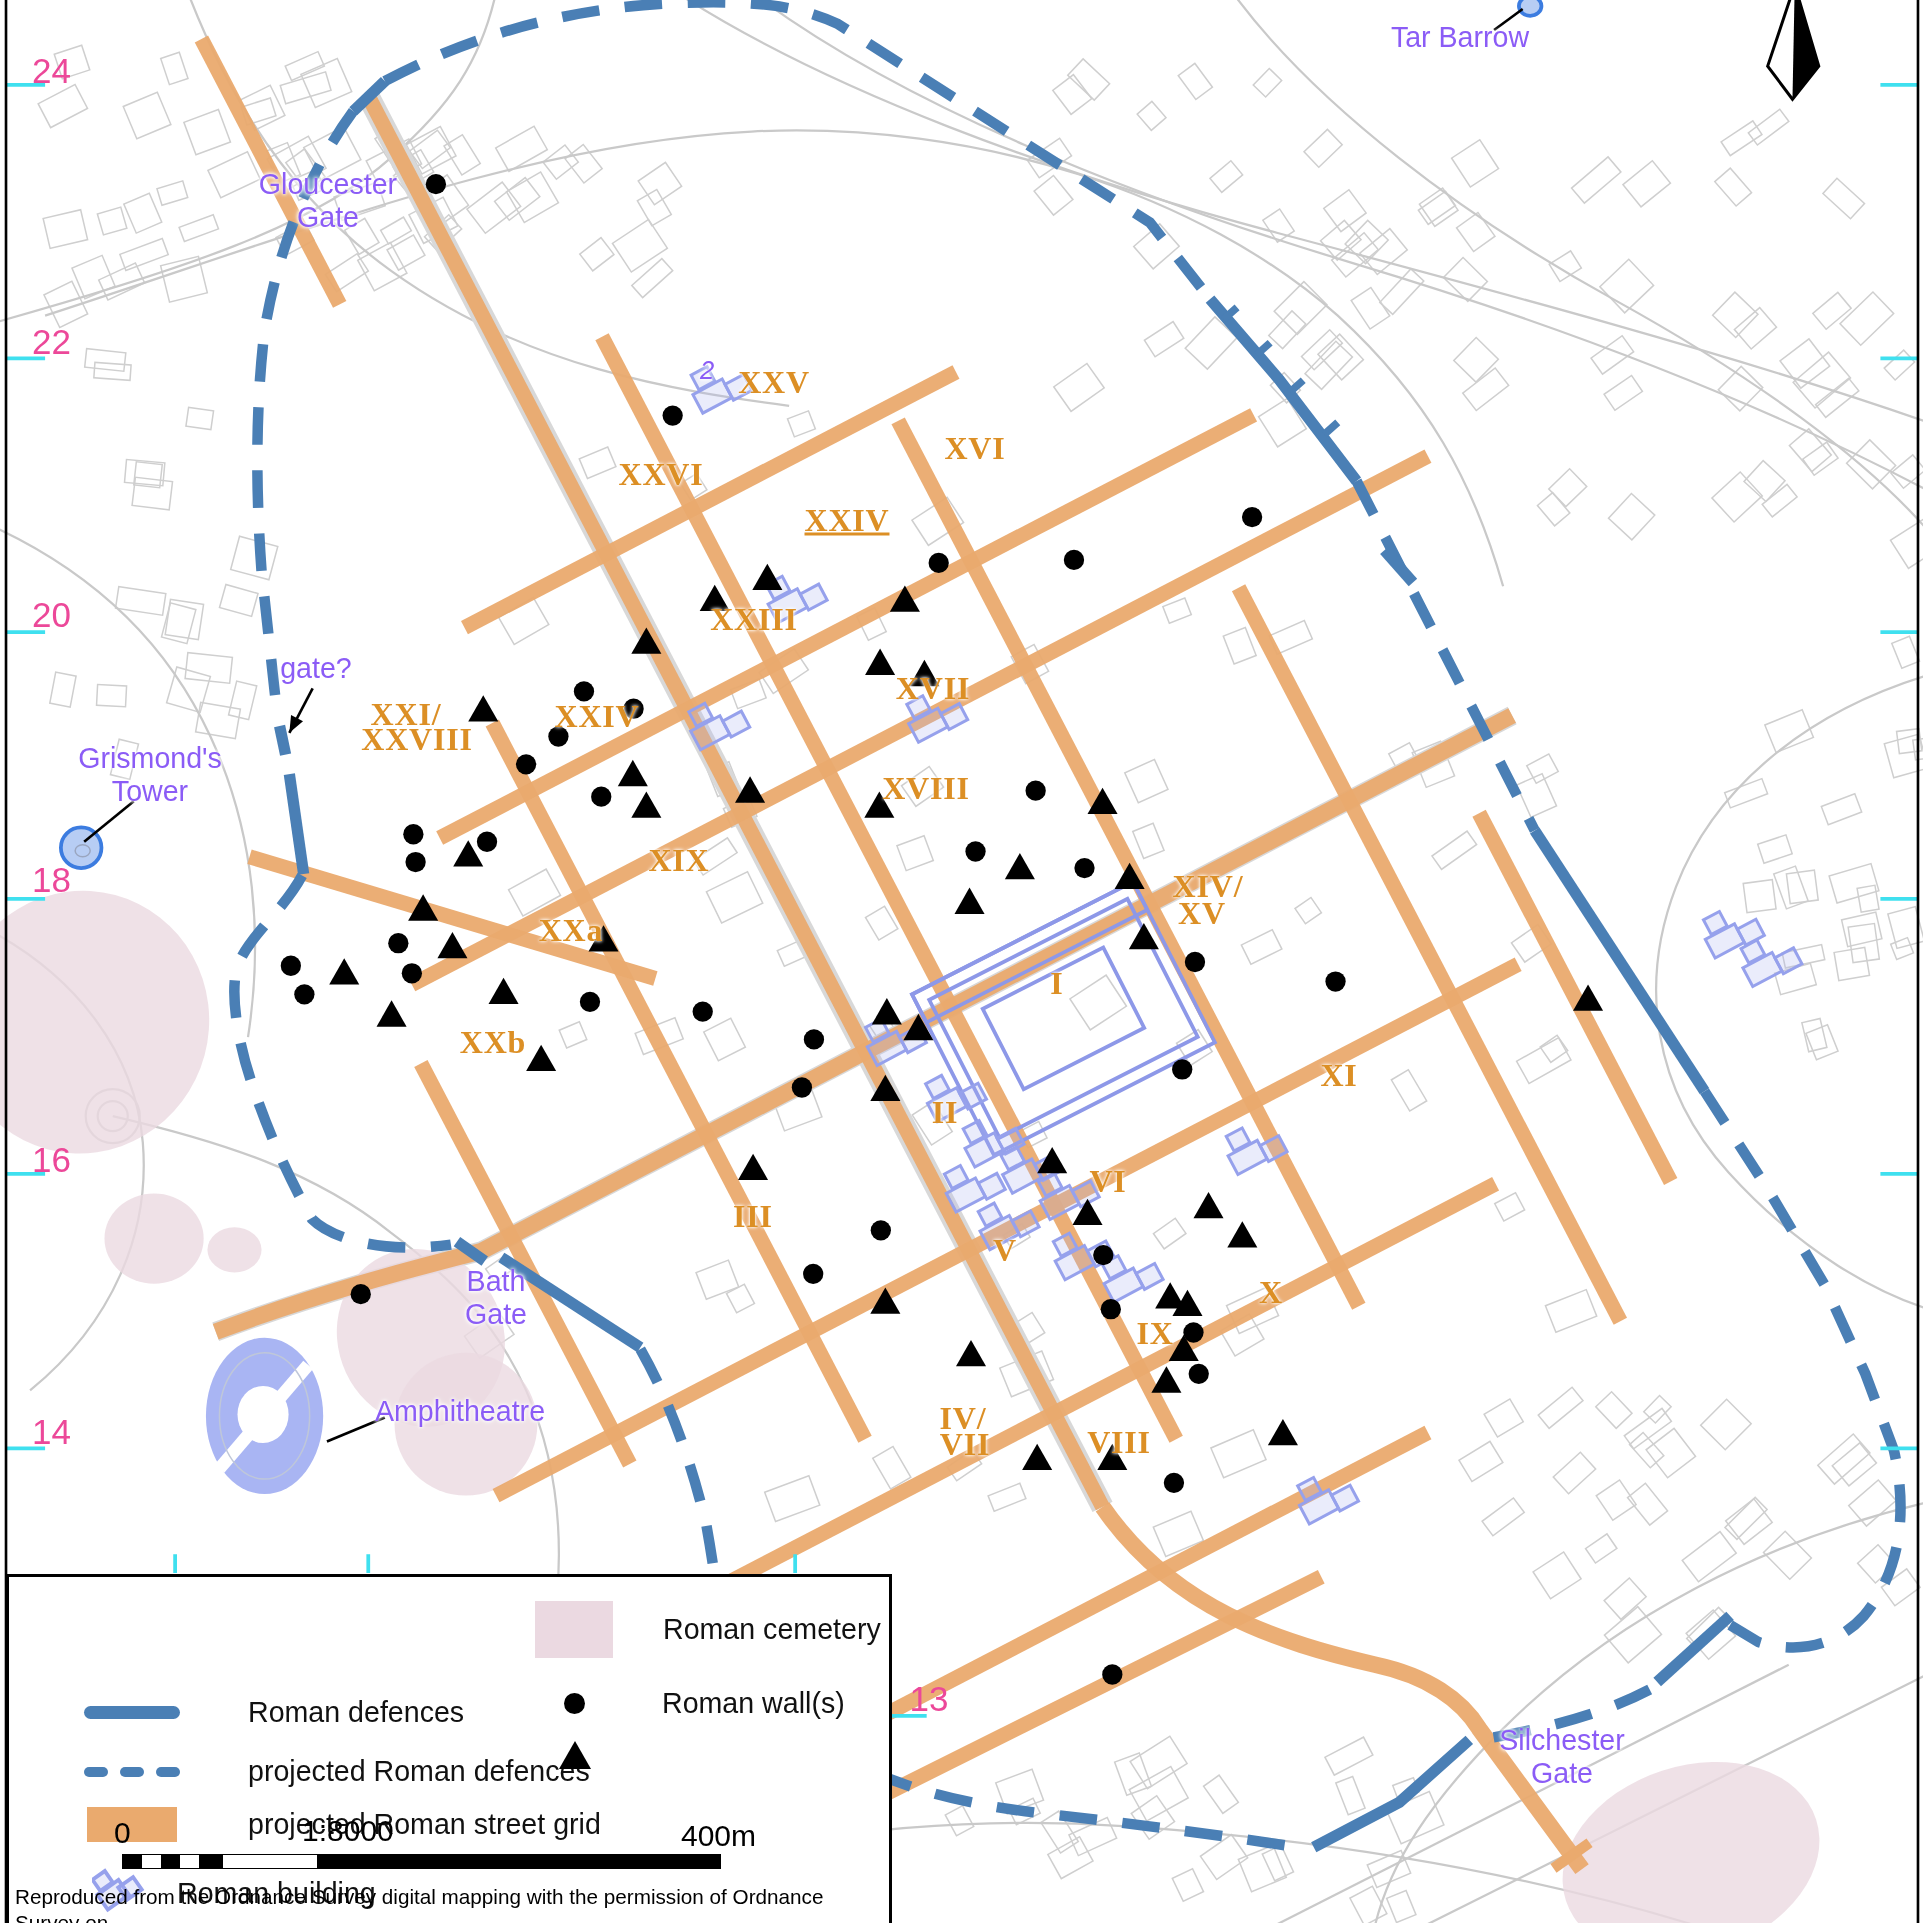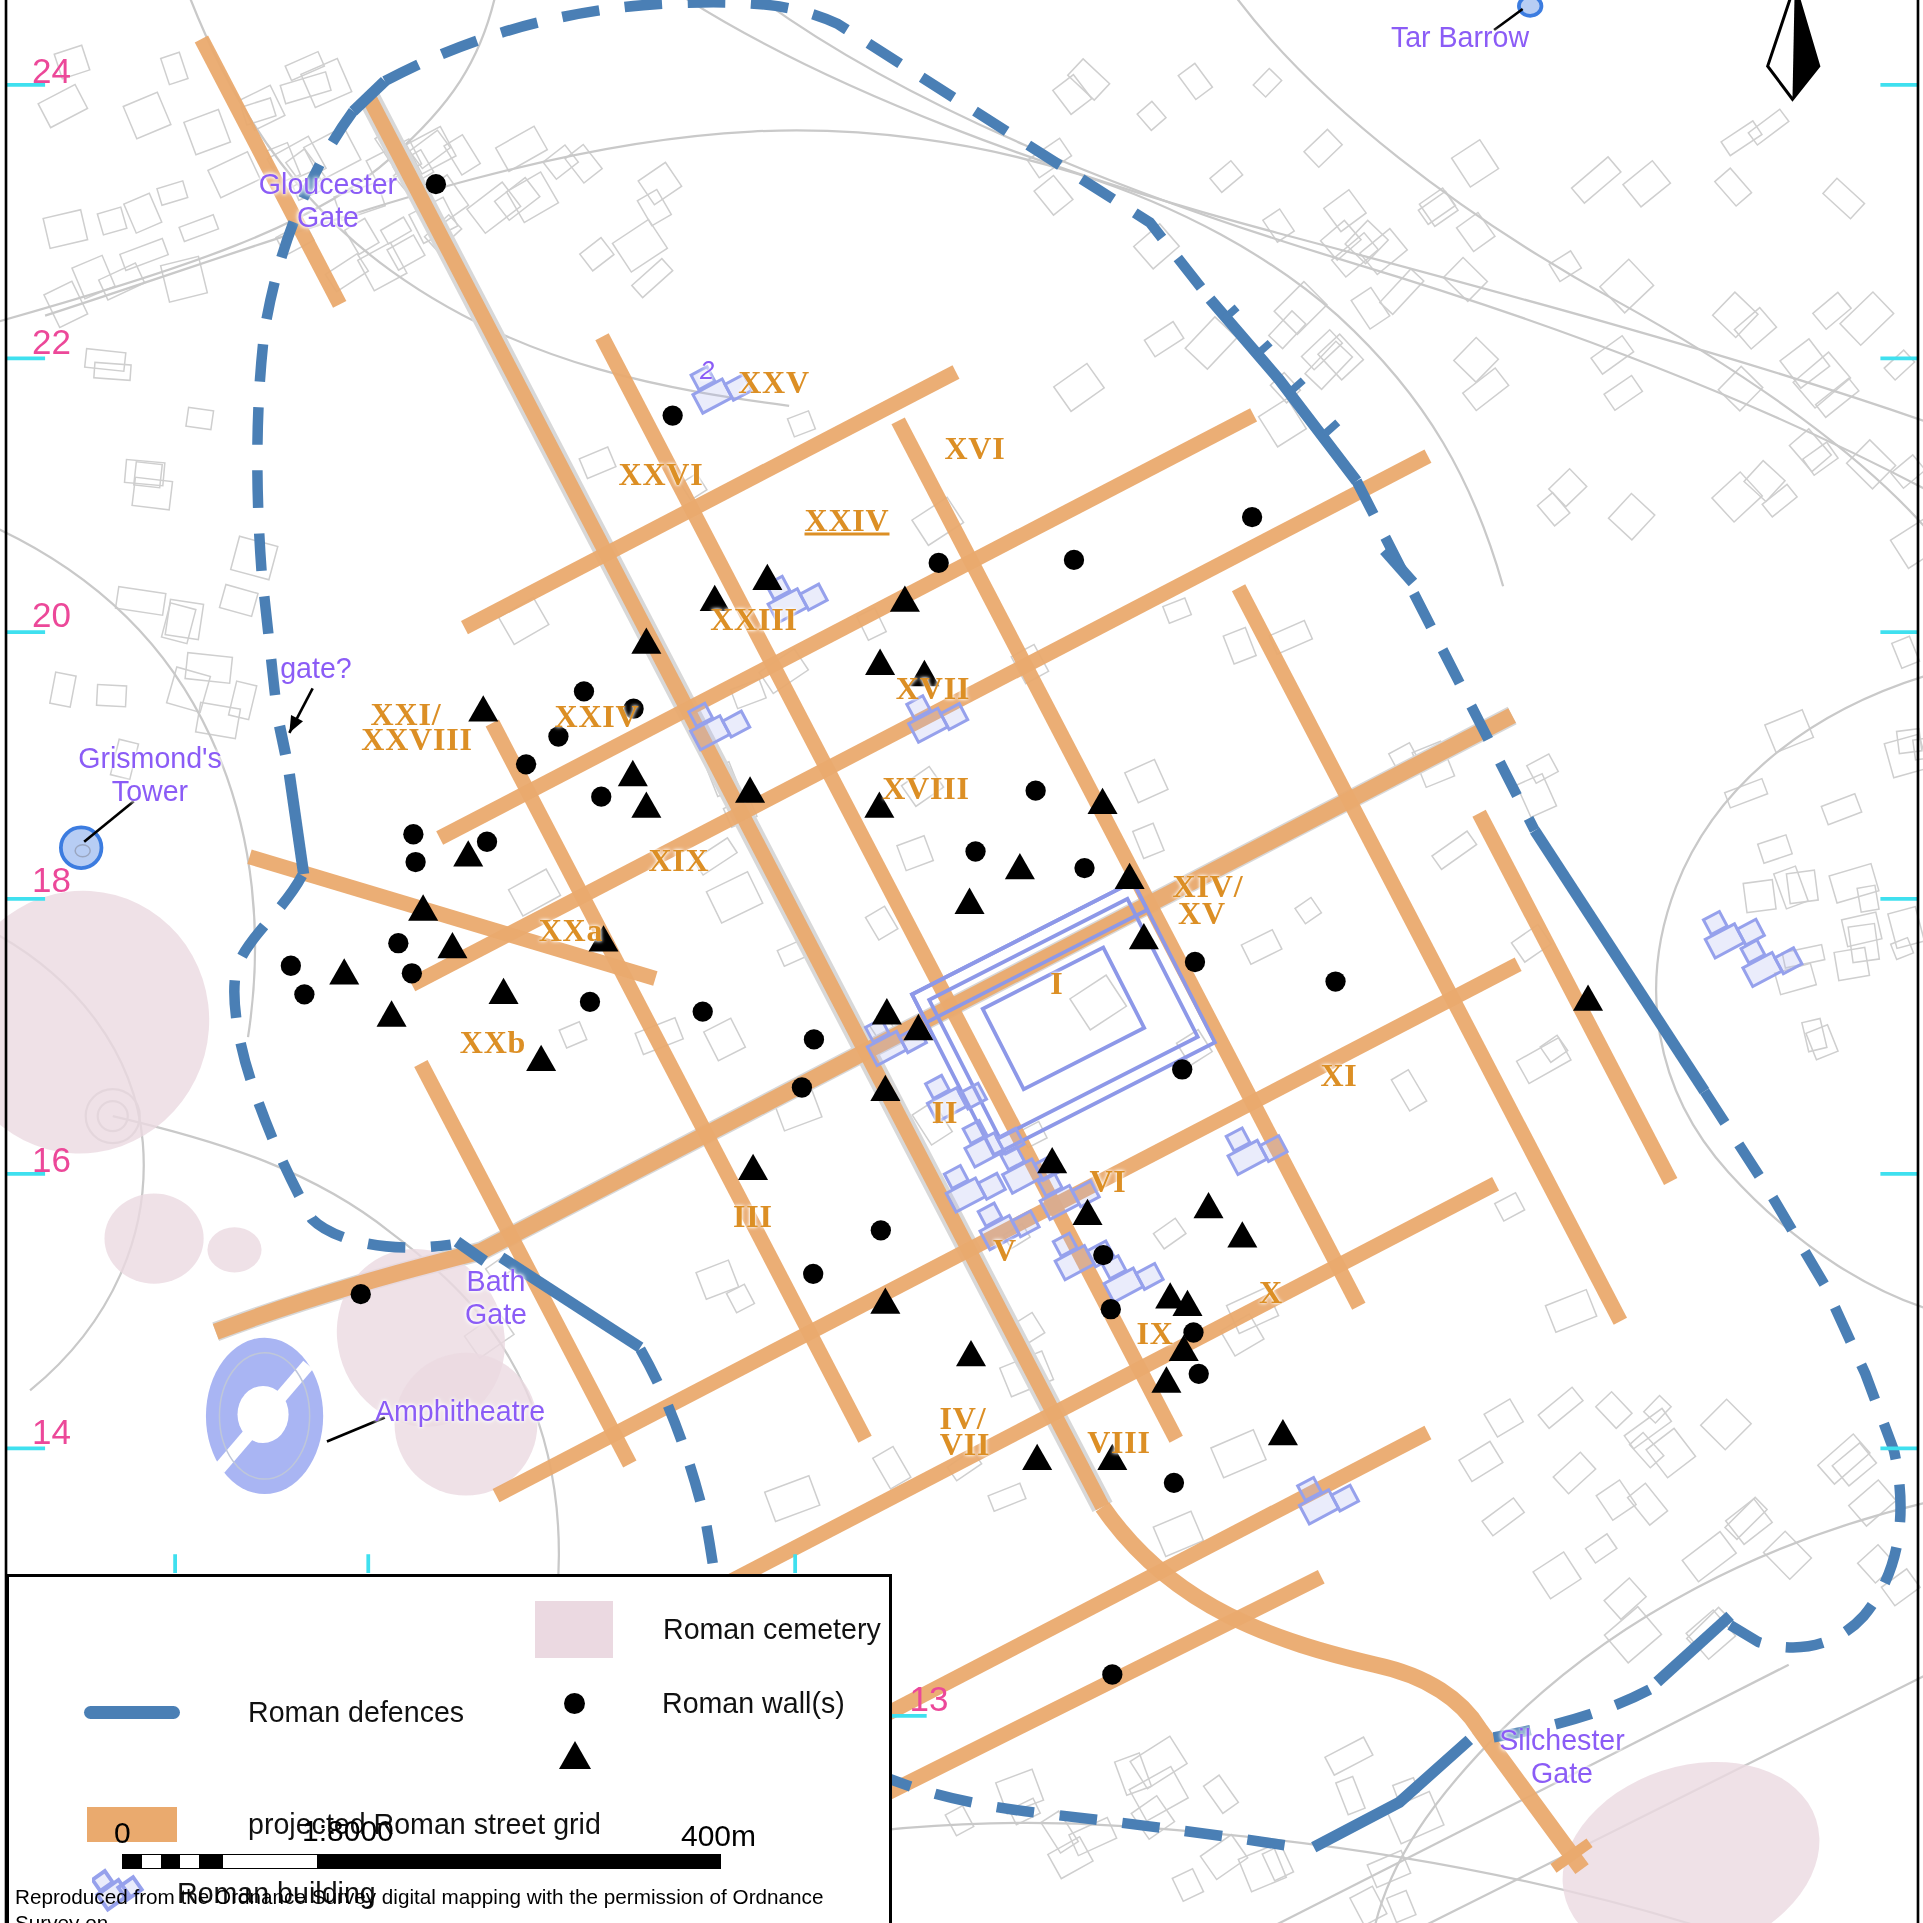--- a/index.html
+++ b/index.html
@@ -650,20 +650,28 @@
     <div class="grid-num" style="left: 12px; top: 1432px; transform: translate(0px, -50%);">14</div>
     <div class="grid-num" style="left: 909px; top: 1699px; transform: translate(-50%, -50%);">13</div>
     <div class="grid-num sp" style="left: 797px; top: 1915px; transform: translate(-50%, -50%);">SP</div>
   </div>
 
 <div id="legend">
   <div class="lrow" style="left:75px;top:120px">
     <span class="sw-solid"></span>
     <span class="ltext" style="margin-left:68px">Roman defences</span>
   </div>
+  <div class="lrow" style="left:75px;top:179px">
+    <span class="sw-dash">
+        <i></i>
+        <i></i>
+        <i></i>
+      </span>
+    <span class="ltext" style="margin-left:68px">projected Roman defences</span>
+  </div>
   <div class="lrow" style="left:78px;top:230px">
     <span class="sw-street"></span>
     <span class="ltext" style="margin-left:71px">projected Roman street grid</span>
   </div>
   <div class="lrow" style="left:83px;top:290px">
     <svg width="59" height="53" viewBox="0 0 78 70">
       <g fill="rgba(170,178,240,0.25)" stroke="#96A1EC" stroke-width="5" transform="rotate(-35 39 35)">
         <rect x="12" y="18" width="34" height="24"></rect>
         <rect x="40" y="26" width="24" height="20"></rect>
         <rect x="18" y="-2" width="20" height="18"></rect>

